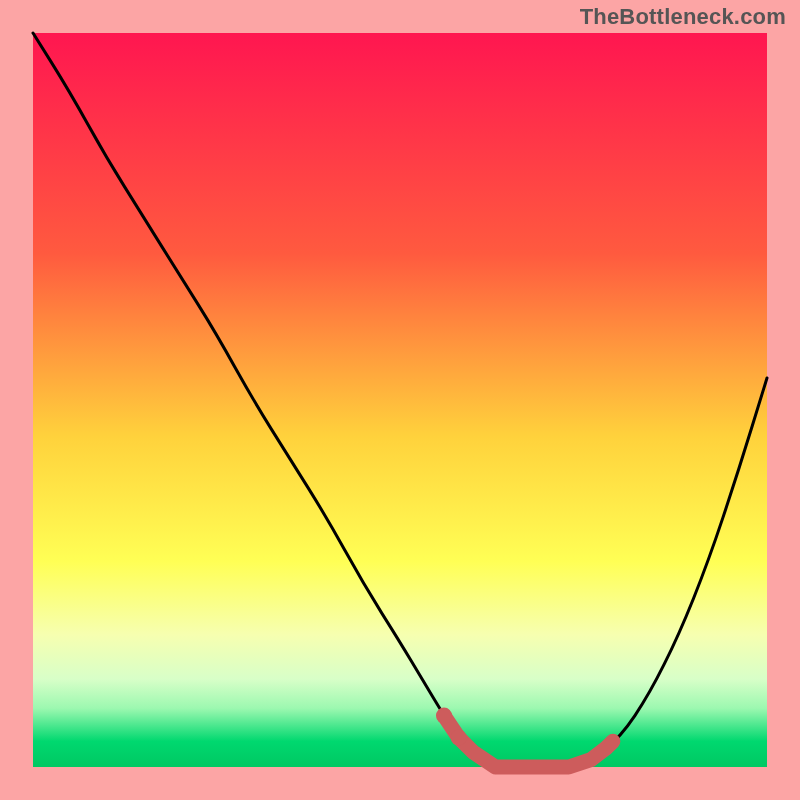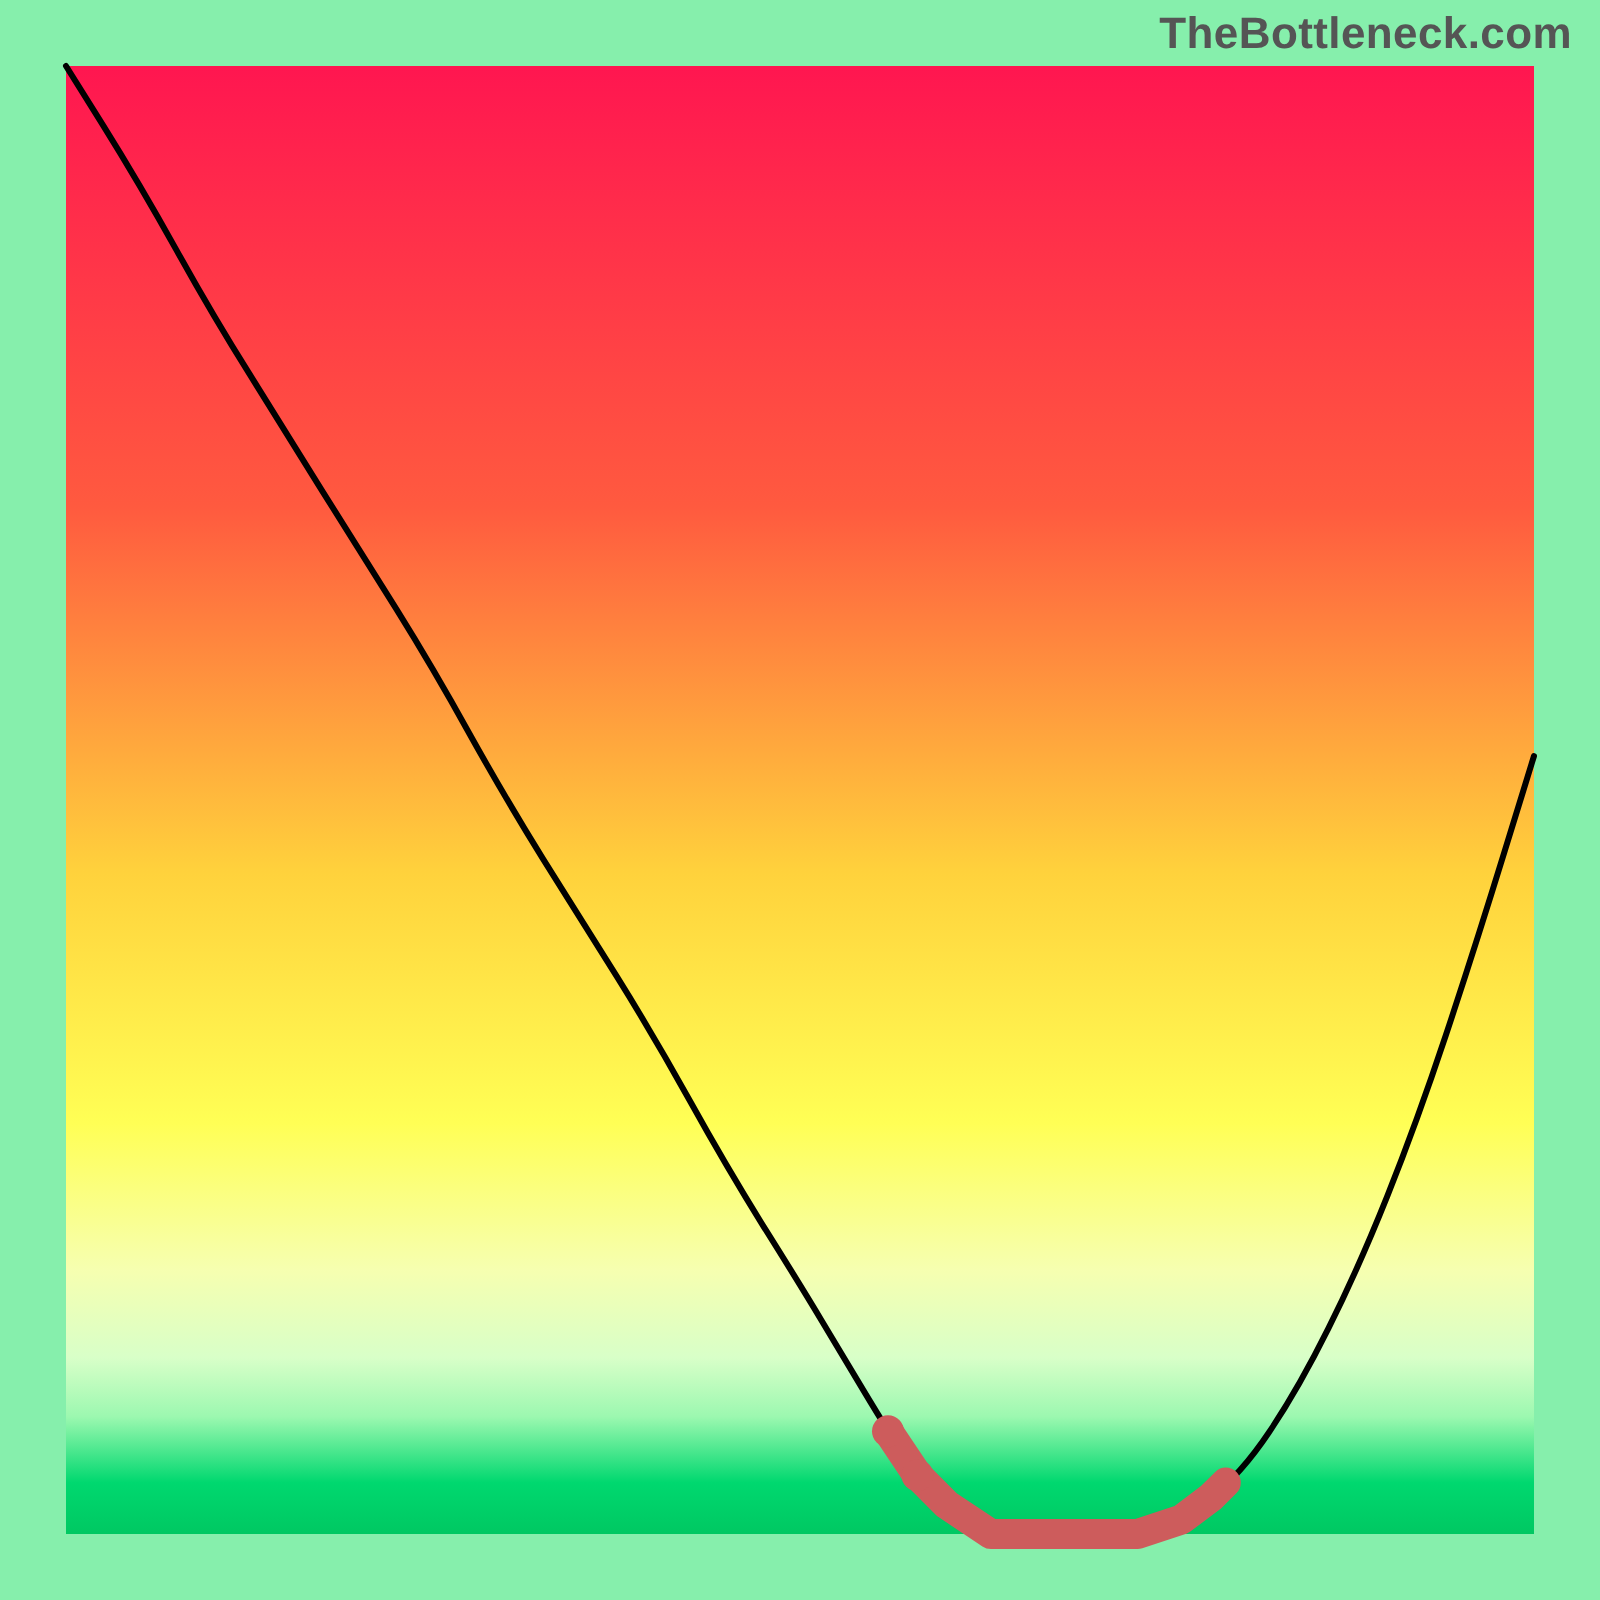--- a/index.html
+++ b/index.html
@@ -10,21 +10,21 @@
     background: #000;
     overflow: hidden;
     font-family: Arial, Helvetica, sans-serif;
   }
   .frame {
     position: absolute;
     left: 0;
     top: 0;
     width: 800px;
     height: 800px;
-    background: #86efac;
+    background: #fca5a5;
   }
   .watermark {
     position: absolute;
     top: 4px;
     right: 14px;
     color: #555;
     font-size: 22px;
     font-weight: 600;
     letter-spacing: 0.2px;
     user-select: none;

